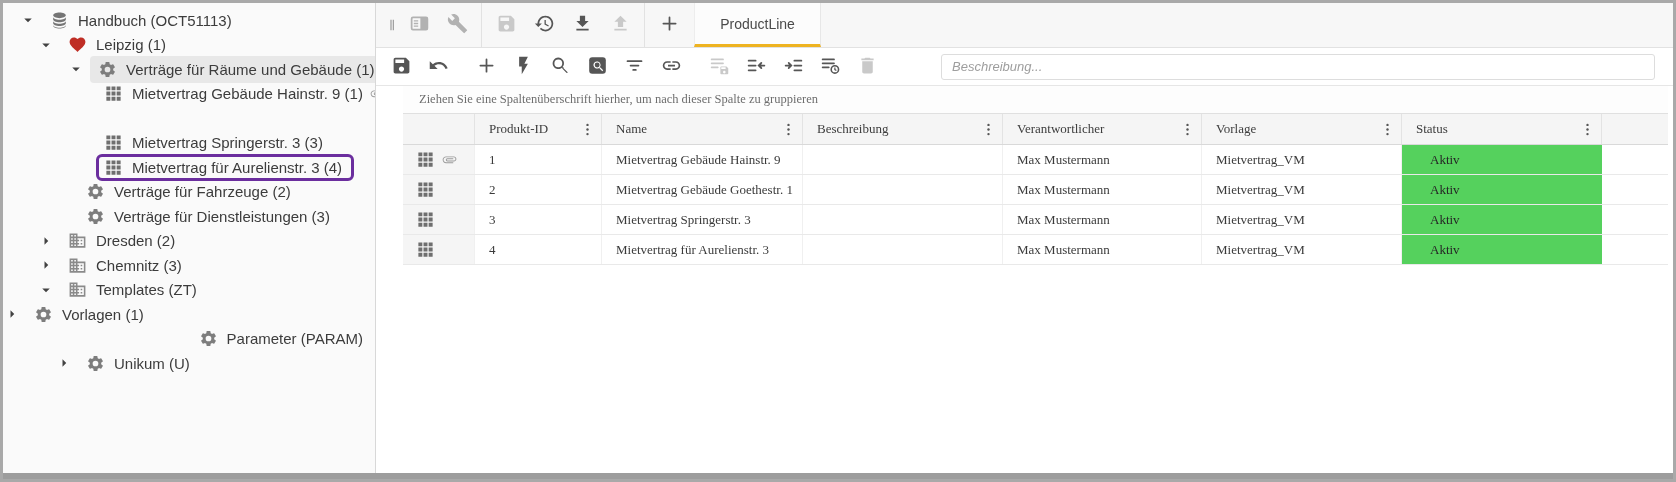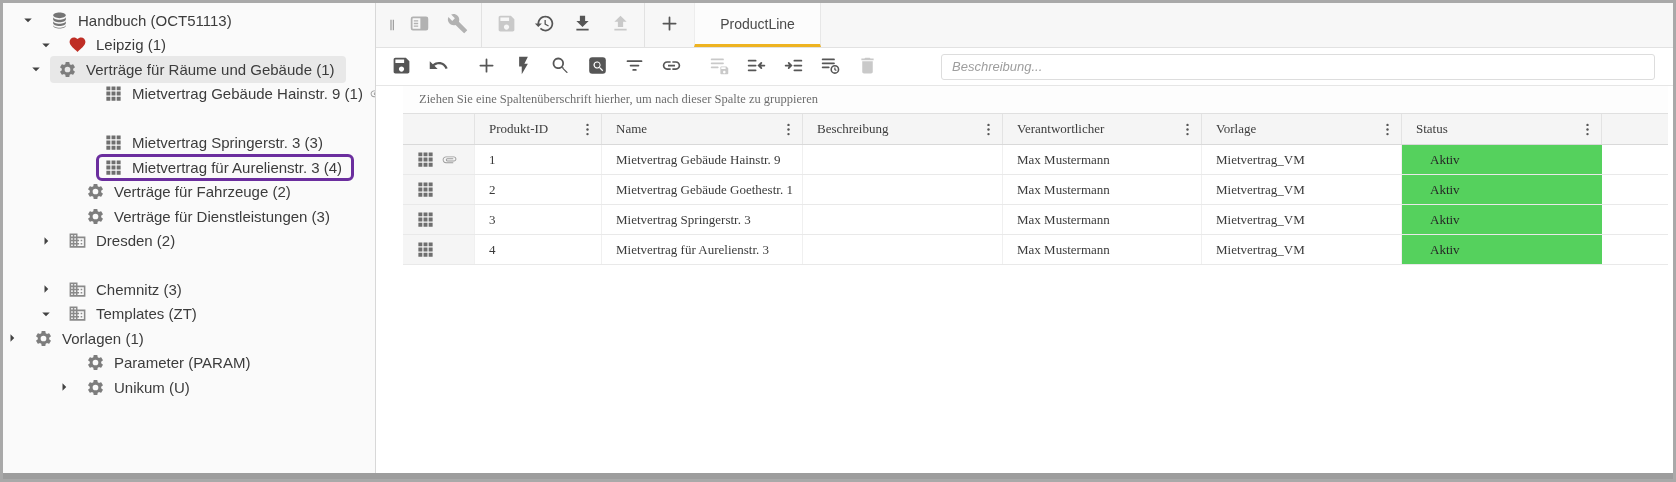--- a/index.html
+++ b/index.html
@@ -92,21 +92,21 @@
           </span>
           <span class="node-pill">
             <span class="tree-ico ico-heart">
               <svg viewBox="0 0 24 24">
                 <path d="M12 21.35l-1.45-1.32C5.4 15.36 2 12.28 2 8.5 2 5.42 4.42 3 7.5 3c1.74 0 3.41.81 4.5 2.09C13.09 3.81 14.76 3 16.5 3 19.58 3 22 5.42 22 8.5c0 3.78-3.4 6.86-8.55 11.54L12 21.35z"></path>
               </svg>
             </span>
             <span class="node-label">Leipzig (1)</span>
           </span>
         </div>
-        <div class="tree-node" style="padding-left: 24px;">
+        <div class="tree-node" style="padding-left: 64px;">
           <span class="caret">
             <svg viewBox="0 0 24 24">
               <path d="M7 10l5 5 5-5z"></path>
             </svg>
           </span>
           <span class="node-pill selected">
             <span class="tree-ico ico-gear">
               <svg viewBox="0 0 24 24">
                 <path d="M19.14 12.94c.04-.3.06-.61.06-.94 0-.32-.02-.64-.07-.94l2.03-1.58a.49.49 0 0 0 .12-.61l-1.92-3.32a.49.49 0 0 0-.59-.22l-2.39.96c-.5-.38-1.03-.7-1.62-.94l-.36-2.54a.484.484 0 0 0-.48-.41h-3.84c-.24 0-.43.17-.47.41l-.36 2.54c-.59.24-1.13.57-1.62.94l-2.39-.96a.466.466 0 0 0-.59.22L2.74 8.87c-.12.21-.08.47.12.61l2.03 1.58c-.05.3-.09.63-.09.94s.02.64.07.94l-2.03 1.58a.49.49 0 0 0-.12.61l1.92 3.32c.12.22.37.29.59.22l2.39-.96c.5.38 1.03.7 1.62.94l.36 2.54c.05.24.24.41.48.41h3.84c.24 0 .44-.17.47-.41l.36-2.54c.59-.24 1.13-.56 1.62-.94l2.39.96c.22.08.47 0 .59-.22l1.92-3.32c.12-.22.07-.47-.12-.61l-2.01-1.58zM12 15.6A3.6 3.6 0 0 1 8.4 12 3.6 3.6 0 0 1 12 8.4a3.6 3.6 0 0 1 3.6 3.6 3.6 3.6 0 0 1-3.6 3.6z"></path>
               </svg>
@@ -187,21 +187,21 @@
           </span>
           <span class="node-pill">
             <span class="tree-ico ico-building">
               <svg viewBox="0 0 24 24">
                 <path d="M12 7V3H2v18h20V7H12zM6 19H4v-2h2v2zm0-4H4v-2h2v2zm0-4H4V9h2v2zm0-4H4V5h2v2zm4 12H8v-2h2v2zm0-4H8v-2h2v2zm0-4H8V9h2v2zm0-4H8V5h2v2zm10 12h-8v-2h2v-2h-2v-2h2v-2h-2V9h8v10zm-2-8h-2v2h2v-2zm0 4h-2v2h2v-2z"></path>
               </svg>
             </span>
             <span class="node-label">Dresden (2)</span>
           </span>
         </div>
-        <div class="tree-node" style="padding-left: 34px; margin-top: 24px;">
+        <div class="tree-node" style="padding-left: 34px;">
           <span class="caret">
             <svg viewBox="0 0 24 24">
               <path d="M10 7l5 5-5 5z"></path>
             </svg>
           </span>
           <span class="node-pill">
             <span class="tree-ico ico-building">
               <svg viewBox="0 0 24 24">
                 <path d="M12 7V3H2v18h20V7H12zM6 19H4v-2h2v2zm0-4H4v-2h2v2zm0-4H4V9h2v2zm0-4H4V5h2v2zm4 12H8v-2h2v2zm0-4H8v-2h2v2zm0-4H8V9h2v2zm0-4H8V5h2v2zm10 12h-8v-2h2v-2h-2v-2h2v-2h-2V9h8v10zm-2-8h-2v2h2v-2zm0 4h-2v2h2v-2z"></path>
               </svg>
@@ -232,21 +232,21 @@
           </span>
           <span class="node-pill">
             <span class="tree-ico ico-gear">
               <svg viewBox="0 0 24 24">
                 <path d="M19.14 12.94c.04-.3.06-.61.06-.94 0-.32-.02-.64-.07-.94l2.03-1.58a.49.49 0 0 0 .12-.61l-1.92-3.32a.49.49 0 0 0-.59-.22l-2.39.96c-.5-.38-1.03-.7-1.62-.94l-.36-2.54a.484.484 0 0 0-.48-.41h-3.84c-.24 0-.43.17-.47.41l-.36 2.54c-.59.24-1.13.57-1.62.94l-2.39-.96a.466.466 0 0 0-.59.22L2.74 8.87c-.12.21-.08.47.12.61l2.03 1.58c-.05.3-.09.63-.09.94s.02.64.07.94l-2.03 1.58a.49.49 0 0 0-.12.61l1.92 3.32c.12.22.37.29.59.22l2.39-.96c.5.38 1.03.7 1.62.94l.36 2.54c.05.24.24.41.48.41h3.84c.24 0 .44-.17.47-.41l.36-2.54c.59-.24 1.13-.56 1.62-.94l2.39.96c.22.08.47 0 .59-.22l1.92-3.32c.12-.22.07-.47-.12-.61l-2.01-1.58zM12 15.6A3.6 3.6 0 0 1 8.4 12 3.6 3.6 0 0 1 12 8.4a3.6 3.6 0 0 1 3.6 3.6 3.6 3.6 0 0 1-3.6 3.6z"></path>
               </svg>
             </span>
             <span class="node-label">Vorlagen (1)</span>
           </span>
         </div>
-        <div class="tree-node" style="padding-left: 52px;">
+        <div class="tree-node" style=" justify-content: space-between;">
           <span class="caret"></span>
           <span class="node-pill">
             <span class="tree-ico ico-gear">
               <svg viewBox="0 0 24 24">
                 <path d="M19.14 12.94c.04-.3.06-.61.06-.94 0-.32-.02-.64-.07-.94l2.03-1.58a.49.49 0 0 0 .12-.61l-1.92-3.32a.49.49 0 0 0-.59-.22l-2.39.96c-.5-.38-1.03-.7-1.62-.94l-.36-2.54a.484.484 0 0 0-.48-.41h-3.84c-.24 0-.43.17-.47.41l-.36 2.54c-.59.24-1.13.57-1.62.94l-2.39-.96a.466.466 0 0 0-.59.22L2.74 8.87c-.12.21-.08.47.12.61l2.03 1.58c-.05.3-.09.63-.09.94s.02.64.07.94l-2.03 1.58a.49.49 0 0 0-.12.61l1.92 3.32c.12.22.37.29.59.22l2.39-.96c.5.38 1.03.7 1.62.94l.36 2.54c.05.24.24.41.48.41h3.84c.24 0 .44-.17.47-.41l.36-2.54c.59-.24 1.13-.56 1.62-.94l2.39.96c.22.08.47 0 .59-.22l1.92-3.32c.12-.22.07-.47-.12-.61l-2.01-1.58zM12 15.6A3.6 3.6 0 0 1 8.4 12 3.6 3.6 0 0 1 12 8.4a3.6 3.6 0 0 1 3.6 3.6 3.6 3.6 0 0 1-3.6 3.6z"></path>
               </svg>
             </span>
             <span class="node-label">Parameter (PARAM)</span>
           </span>
         </div>

